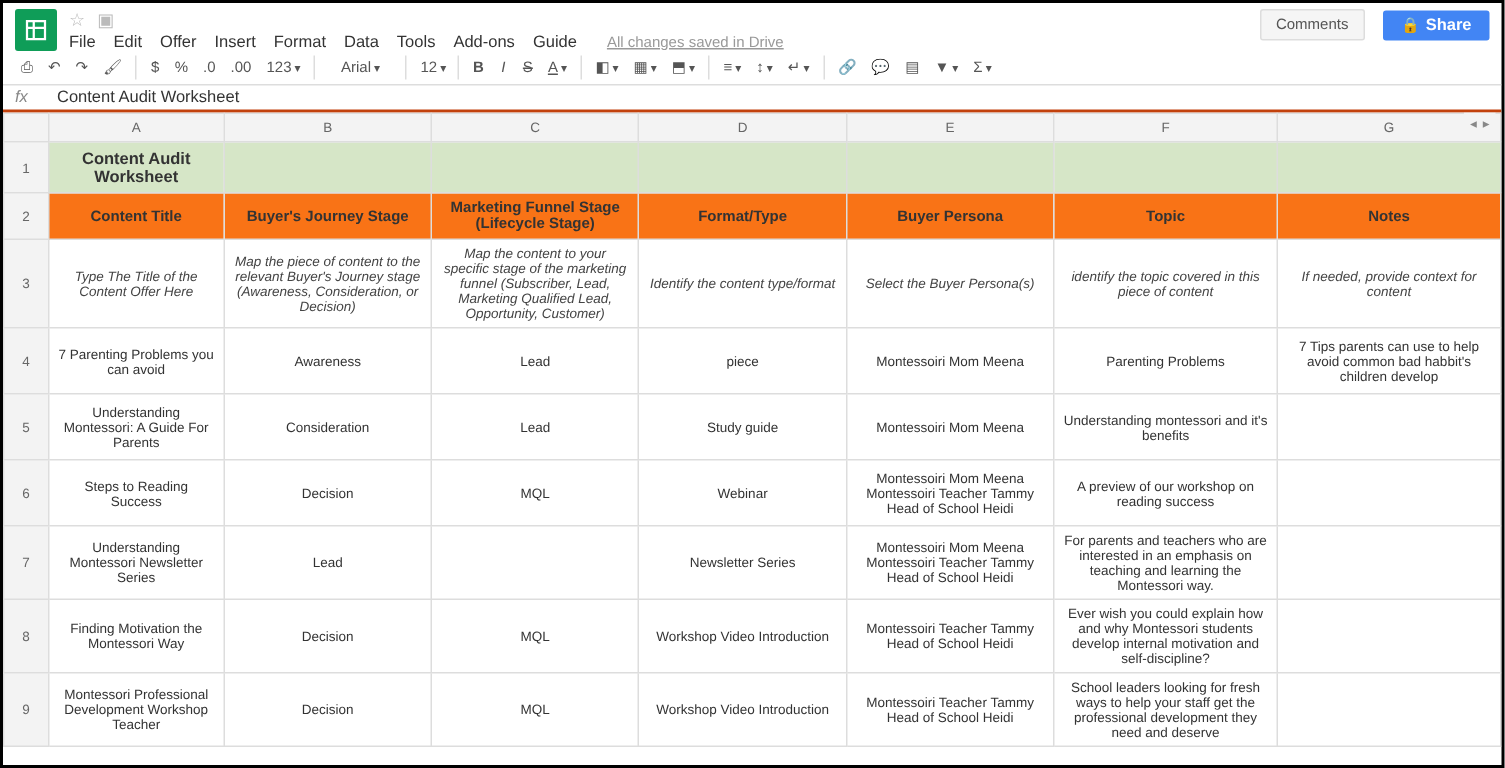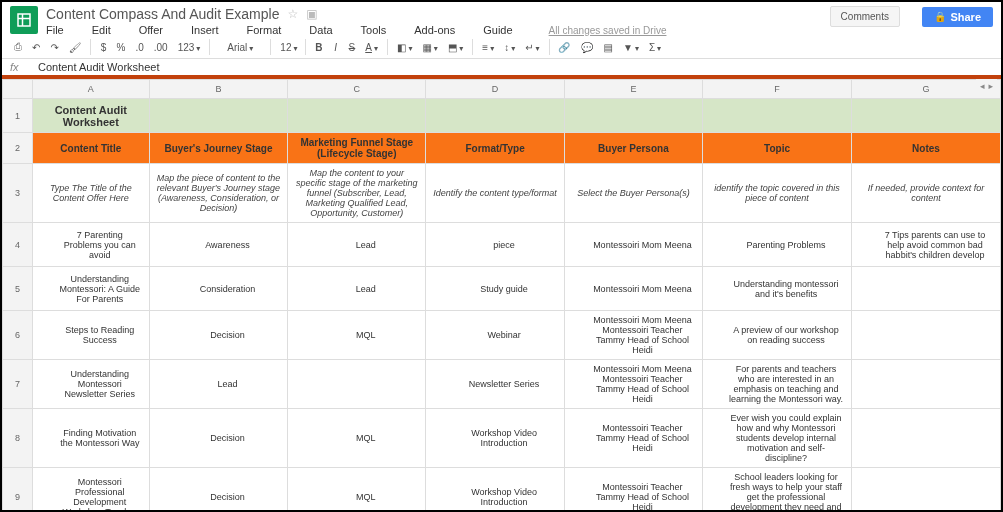--- a/index.html
+++ b/index.html
@@ -5,48 +5,48 @@
   * { box-sizing: border-box; margin: 0; padding: 0; }
   body { font-family: Arial, sans-serif; font-size: 11px; color: #222; background: #fff; width: 1003px; height: 512px; overflow: hidden; border: 2px solid #000; }
   .app { display: flex; flex-direction: column; height: 100%; }
   .titlebar { display: flex; align-items: flex-start; padding: 4px 8px 0 8px; }
   .logo { width: 28px; height: 28px; background: #0f9d58; border-radius: 2px; display: flex; align-items: center; justify-content: center; margin-right: 8px; }
   .logo svg { width: 18px; height: 18px; fill: #fff; }
   .title-area { flex: 1; }
   .doc-title { font-size: 14px; color: #555; margin-bottom: 2px; display: flex; align-items: center; gap: 8px; }
   .doc-title .star { color: #bbb; font-size: 12px; }
   .doc-title .folder { color: #bbb; font-size: 12px; }
-  .menubar { display: flex; gap: 28px; font-size: 11px; color: #333; align-items: center; }
+  .menubar { display: flex; gap: 12px; font-size: 11px; color: #333; align-items: center; }
   .menubar .menu-item { cursor: pointer; }
   .save-status { color: #999; font-size: 10px; margin-left: 8px; text-decoration: underline; }
-  .right-buttons { display: flex; align-items: center; gap: 22px; }
+  .right-buttons { display: flex; align-items: center; gap: 12px; }
   .comments-btn { background: #f5f5f5; border: 1px solid #ddd; border-radius: 2px; padding: 4px 10px; font-size: 10px; color: #555; cursor: pointer; }
   .share-btn { background: #4285f4; color: #fff; border: none; border-radius: 2px; padding: 4px 12px; font-size: 11px; font-weight: bold; cursor: pointer; display: flex; align-items: center; gap: 4px; }
   .share-btn .lock { font-size: 10px; }
   .toolbar { display: flex; align-items: center; gap: 2px; padding: 3px 8px; border-bottom: 1px solid #ddd; font-size: 10px; color: #555; }
   .toolbar .tb-btn { padding: 2px 4px; cursor: pointer; min-width: 14px; text-align: center; }
   .toolbar .sep { width: 1px; height: 16px; background: #ddd; margin: 0 3px; }
   .toolbar select, .toolbar .font-box, .toolbar .size-box { border: none; background: transparent; font-size: 10px; color: #555; }
   .toolbar .font-box { width: 50px; }
   .toolbar .size-box { width: 24px; text-align: left; }
   .toolbar .dd { font-size: 8px; margin-left: 2px; }
-  .fx-bar { display: flex; align-items: flex-end; border-bottom: 4px solid #c2410c; padding: 2px 8px; font-size: 11px; }
+  .fx-bar { display: flex; align-items: flex-end; border-bottom: 2px solid #c2410c; padding: 2px 8px; font-size: 11px; }
   .fx-label { font-style: italic; color: #888; margin-right: 10px; width: 18px; }
   .fx-input { flex: 1; border: none; outline: none; font-size: 11px; color: #333; }
   .grid-container { flex: 1; overflow: auto; position: relative; }
   table.sheet { border-collapse: collapse; table-layout: fixed; width: 100%; }
   .sheet th, .sheet td { border: 1px solid #ddd; text-align: center; vertical-align: middle; padding: 4px 6px; font-size: 9px; color: #333; }
   .sheet thead th.col-head { background: #f3f3f3; font-weight: normal; color: #666; height: 16px; font-size: 9px; }
   .sheet .row-head { background: #f3f3f3; color: #666; width: 28px; font-size: 9px; }
   .corner { background: #f3f3f3; width: 28px; }
   .r1 td.cell { background: #d6e6c7; font-weight: bold; font-size: 11px; height: 34px; color: #333; }
   .r1 td.cell.first { background: #d6e6c7; }
   .r2 td.cell { background: #f97316; font-weight: bold; font-size: 10px; height: 30px; }
   .r3 td.cell { font-style: italic; color: #444; height: 44px; margin-top: 16px; }
-  .data-row td.cell { height: 44px; padding-left: 24px; }
+  .data-row td.cell { height: 44px; }
   .col-A { width: 110px; }
   .col-B { width: 130px; }
   .col-C { width: 130px; }
   .col-D { width: 130px; }
   .col-E { width: 130px; }
   .col-F { width: 140px; }
   .col-G { width: 140px; }
   .nav-arrows { position: absolute; top: 0; right: 4px; font-size: 9px; color: #888; display: flex; gap: 4px; background: #f3f3f3; padding: 2px 4px; }
 </style>
 </head>
@@ -54,21 +54,20 @@
 
 <div class="app">
   <div class="titlebar">
     <div class="logo">
       <svg viewBox="0 0 24 24">
           <path d="M3 3h18v18H3V3zm2 2v4h4V5H5zm6 0v4h8V5h-8zM5 11v8h4v-8H5zm6 0v8h8v-8h-8z"></path>
         </svg>
     </div>
     <div class="title-area">
       <div class="doc-title">
-        <span>Content Compass And Audit Example</span>
         <span class="star">☆</span>
         <span class="folder">▣</span>
       </div>
       <div class="menubar">
         <span class="menu-item">File</span>
         <span class="menu-item">Edit</span>
         <span class="menu-item">Offer</span>
         <span class="menu-item">Insert</span>
         <span class="menu-item">Format</span>
         <span class="menu-item">Data</span>

